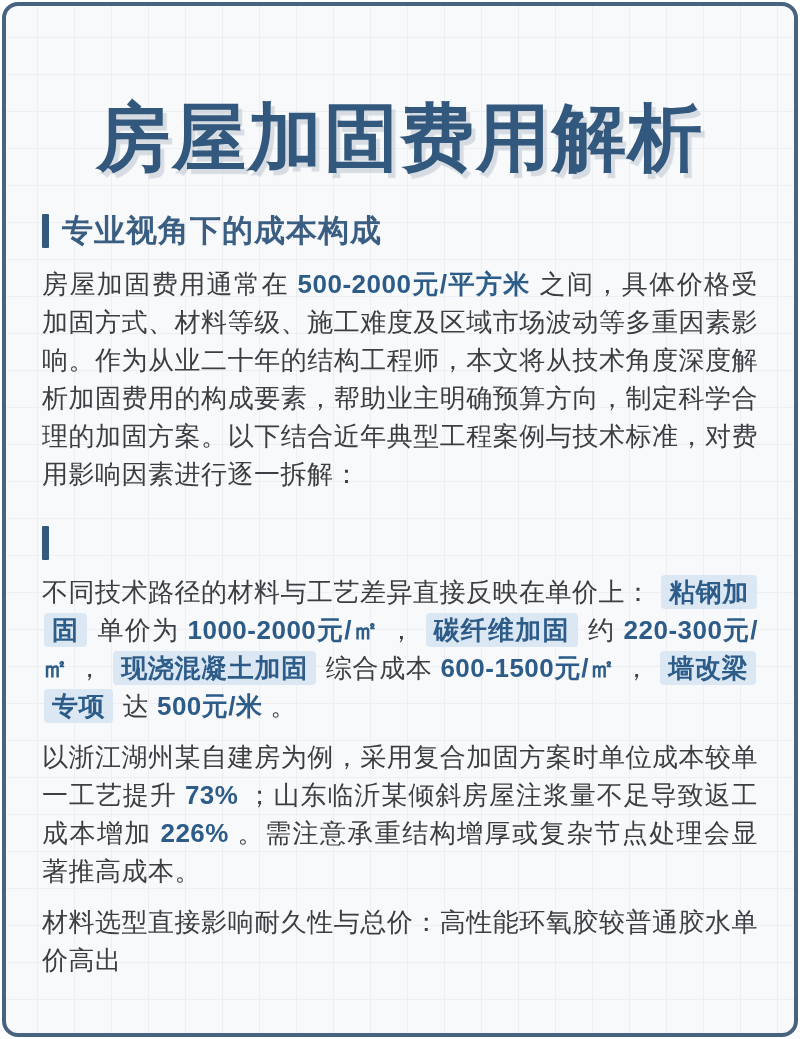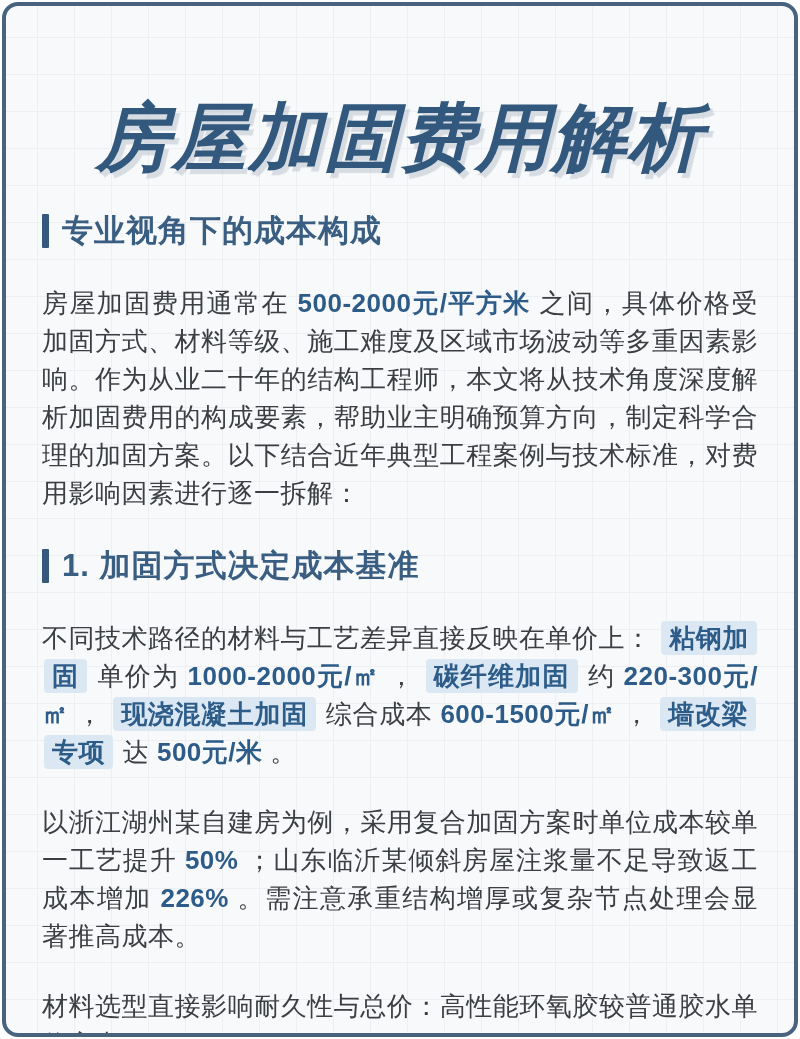--- a/index.html
+++ b/index.html
@@ -27,21 +27,20 @@
   .page-title {
     margin-top: 82px;
     text-align: center;
     font-size: 74px;
     font-weight: 900;
     letter-spacing: 2px;
     color: #33587d;
     text-shadow: 4px 5px 1px rgba(173,184,198,0.45);
     line-height: 1.35;
     white-space: nowrap;
-    font-style: italic;
   }
   .section-heading {
     display: flex;
     align-items: center;
     margin-top: 33px;
   }
   .section-heading .bar {
     width: 7px;
     height: 34px;
     background: #35597d;
@@ -51,21 +50,21 @@
   }
   .section-heading .heading-text {
     font-size: 31px;
     font-weight: 800;
     color: #3a5e82;
     letter-spacing: 1px;
     white-space: nowrap;
   }
   .section-heading.first { margin-top: 22px; }
   .para {
-    margin-top: 32px;
+    margin-top: 13px;
     font-size: 26px;
     line-height: 38px;
     font-weight: 500;
     color: #3b3e42;
     letter-spacing: 0.5px;
     text-align: justify;
   }
   .seg-strong-number {
     font-weight: 800;
     color: #2d5c89;
@@ -87,19 +86,18 @@
 <div class="card">
   <h1 class="page-title">房屋加固费用解析</h1>
   <main>
       <h2 class="section-heading first">
         <span class="bar"></span>
         <span class="heading-text">专业视角下的成本构成</span>
       </h2>
       <p class="para"><span>房屋加固费用通常在 </span><span class="seg-strong-number">500-2000元/平方米</span><span> 之间，具体价格受加固方式、材料等级、施工难度及区域市场波动等多重因素影响。作为从业二十年的结构工程师，本文将从技术角度深度解析加固费用的构成要素，帮助业主明确预算方向，制定科学合理的加固方案。以下结合近年典型工程案例与技术标准，对费用影响因素进行逐一拆解：</span></p>
       <h2 class="section-heading">
         <span class="bar"></span>
-        <span class="heading-text">1. 加固方式决定成本基准</span>
       </h2>
       <p class="para"><span>不同技术路径的材料与工艺差异直接反映在单价上： </span><span class="seg-highlight">粘钢加固</span><span> 单价为 </span><span class="seg-strong-number">1000-2000元/㎡</span><span> ， </span><span class="seg-highlight">碳纤维加固</span><span> 约 </span><span class="seg-strong-number">220-300元/㎡</span><span> ， </span><span class="seg-highlight">现浇混凝土加固</span><span> 综合成本 </span><span class="seg-strong-number">600-1500元/㎡</span><span> ， </span><span class="seg-highlight">墙改梁专项</span><span> 达 </span><span class="seg-strong-number">500元/米</span><span> 。</span></p>
-      <p class="para"><span>以浙江湖州某自建房为例，采用复合加固方案时单位成本较单一工艺提升 </span><span class="seg-strong-number">50%</span><span> ；山东临沂某倾斜房屋注浆量不足导致返工成本增加 </span><span class="seg-strong-number">226%</span><span> 。需注意承重结构增厚或复杂节点处理会显著推高成本。</span></p>
+      <p class="para"><span>以浙江湖州某自建房为例，采用复合加固方案时单位成本较单一工艺提升 </span><span class="seg-strong-number">73%</span><span> ；山东临沂某倾斜房屋注浆量不足导致返工成本增加 </span><span class="seg-strong-number">226%</span><span> 。需注意承重结构增厚或复杂节点处理会显著推高成本。</span></p>
       <p class="para"><span>材料选型直接影响耐久性与总价：高性能环氧胶较普通胶水单价高出 </span></p>
     </main>
 </div>
 
 </body></html>

